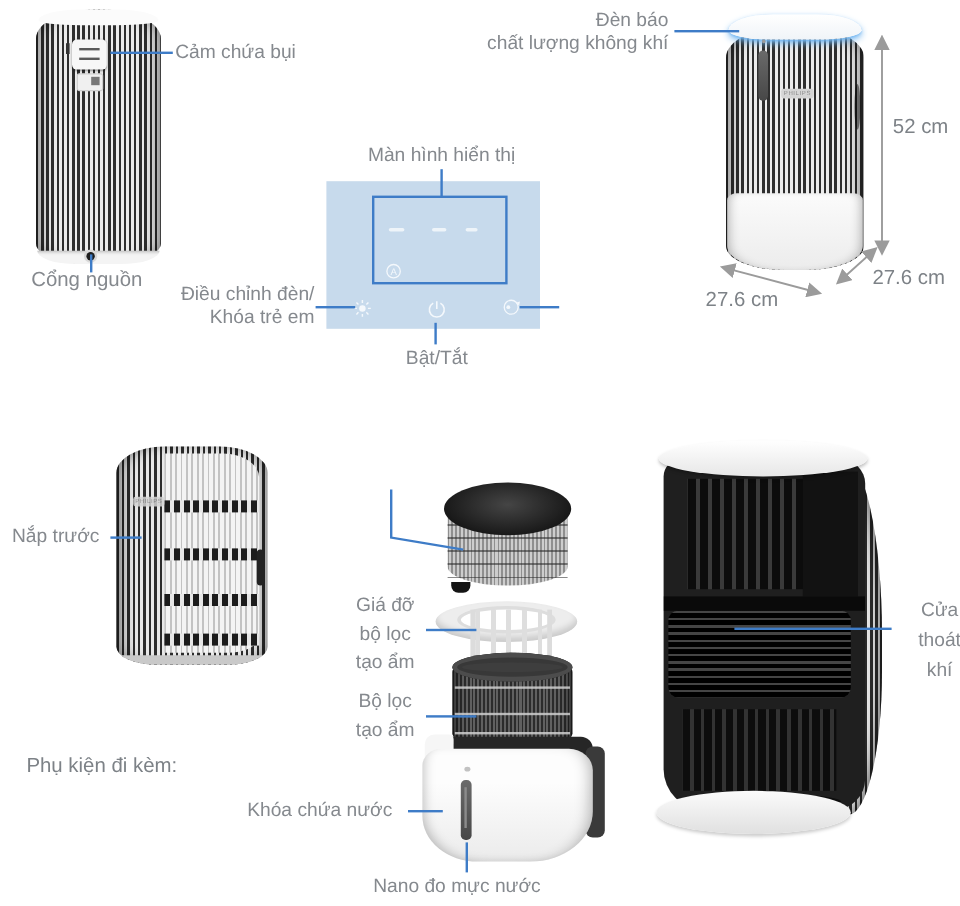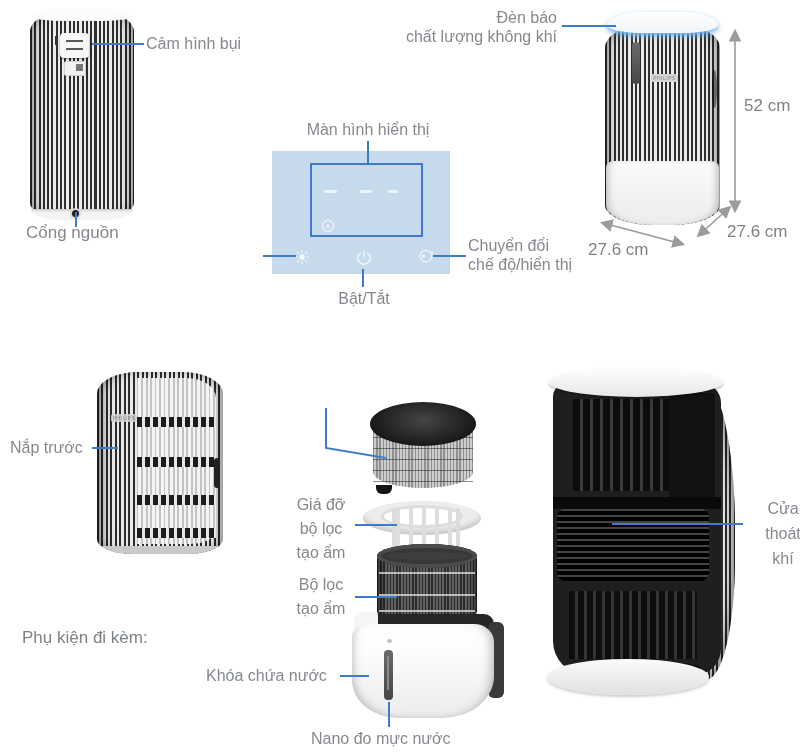--- a/index.html
+++ b/index.html
@@ -157,21 +157,21 @@
       <i style="top:7px"></i>
         <i style="top:15px"></i>
     </div>
     <div class="sensor-slot"></div>
     <div class="sensor-sub">
         <i></i>
       </div>
     <div class="port-dot"></div>
   </div>
   <div class="lead" style="left:92px;top:43px;width:52px"></div>
-  <div class="lbl" style="left:146px;top:34px">Cảm hình bụi</div>
+  <div class="lbl" style="left:146px;top:34px">Cảm chứa bụi</div>
   <div class="lead v" style="left:75px;top:212px;height:15px"></div>
   <div class="lbl big" style="left:26px;top:223px">Cổng nguồn</div>
 
   <div id="device-front" class="dev">
     <div class="body"></div>
     <div class="cap"></div>
     <div class="lower"></div>
     <div class="badge">PHILIPS</div>
     <div class="win"></div>
     <div class="win-dot"></div>
@@ -241,27 +241,27 @@
     <svg class="picon" style="left:146px;top:97px" width="16" height="16">
       <circle cx="8" cy="8" r="5.8" fill="none" stroke="#f4f8fc" stroke-width="1.1"></circle>
       <circle cx="5.6" cy="8" r="1.6" fill="#f4f8fc"></circle>
       <path d="M12.6,4.6 l2,-0.6 l-0.5,2" fill="none" stroke="#f4f8fc" stroke-width="1"></path>
     </svg>
   </div>
 
   <div class="lbl c" style="left:293px;top:120px;width:150px">Màn hình hiển thị</div>
   <div class="lead v" style="left:367px;top:141px;height:23px"></div>
 
+  <div class="lbl r" style="left:120px;top:236px;width:142px">Điều chỉnh đèn/
+Khóa trẻ em</div>
   <div class="lead" style="left:263px;top:255px;width:33px"></div>
 
   <div class="lbl c" style="left:333px;top:289px;width:62px">Bật/Tắt</div>
   <div class="lead v" style="left:362px;top:269px;height:18px"></div>
 
-  <div class="lbl" style="left:468px;top:236px;width:142px">Chuyển đổi
-chế độ/hiển thị</div>
   <div class="lead" style="left:433px;top:255px;width:33px"></div>
 
   <div id="front-cover" class="dev">
     <div class="grille"></div>
     <div class="band" style="left:40px;right:7px;top:45px;width:auto"></div>
     <div class="band" style="left:40px;right:7px;top:85px;width:auto"></div>
     <div class="band" style="left:40px;right:7px;top:123px;width:auto"></div>
     <div class="band" style="left:40px;right:7px;top:156px;width:auto"></div>
     <div class="badge">PHILIPS</div>
     <div class="slot2"></div>

